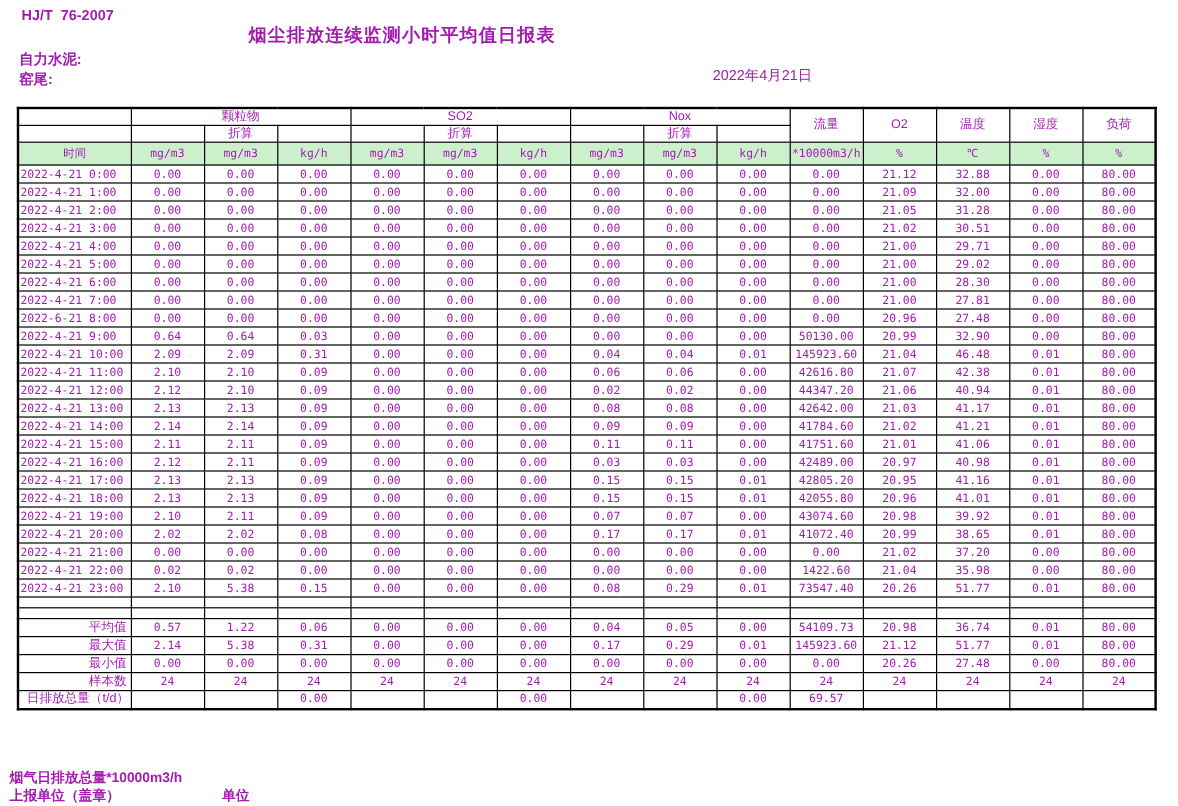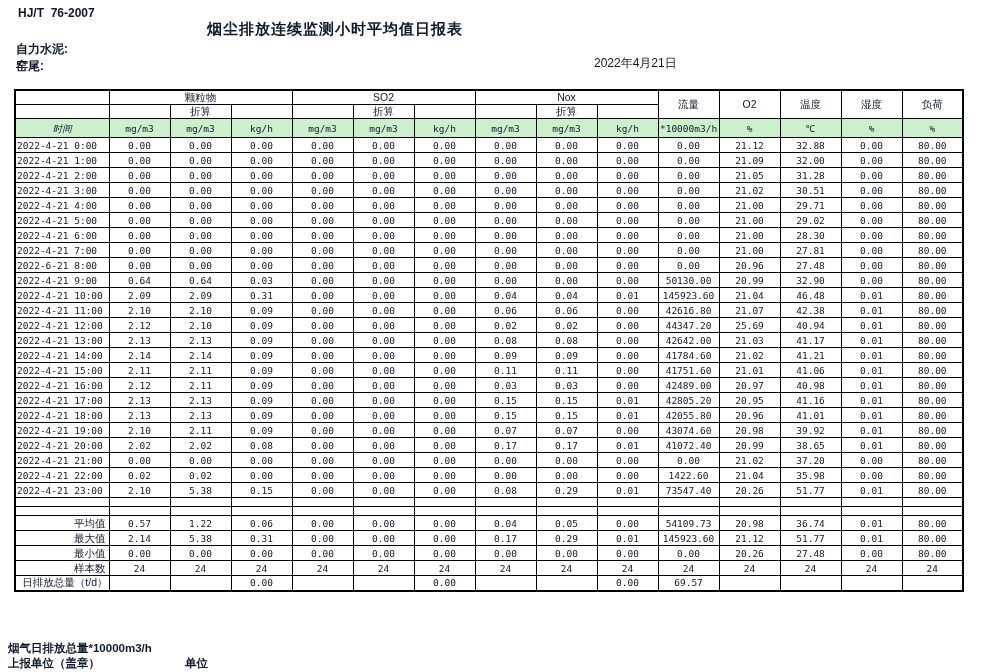--- a/index.html
+++ b/index.html
@@ -3,21 +3,21 @@
 <meta charset="utf-8">
 <style>
   * { box-sizing: border-box; }
   html, body { margin: 0; padding: 0; background: #fff; }
   #page {
     position: relative;
     width: 982px;
     height: 672px;
     background: #fff;
     font-family: "Liberation Sans", sans-serif;
-    color: #0f172a;
+    color: #a21caf;
     overflow: hidden;
   }
   .abs { position: absolute; white-space: pre; }
   #standard   { left: 18px;  top: 6px;  font-size: 12px; font-weight: bold; }
   #title      { left: 207px; top: 20px; font-size: 15px; font-weight: bold; letter-spacing: 1px; }
   #company    { left: 16px;  top: 41px; font-size: 12px; font-weight: bold; }
   #location   { left: 16px;  top: 58px; font-size: 12px; font-weight: bold; text-align: center; }
   #date       { left: 594px; top: 55px; font-size: 12px; }
 
   table#report {
@@ -101,21 +101,21 @@
         <th>折算</th>
         <th></th>
         <th></th>
         <th>折算</th>
         <th></th>
         <th></th>
         <th>折算</th>
         <th></th>
       </tr>
       <tr class="unit-row">
-        <th style="background: rgb(204, 240, 204); font-style: italic;">时间</th>
+        <th style="background: rgb(204, 240, 204);">时间</th>
         <th style="background: rgb(204, 240, 204);">mg/m3</th>
         <th style="background: rgb(204, 240, 204);">mg/m3</th>
         <th style="background: rgb(204, 240, 204);">kg/h</th>
         <th style="background: rgb(204, 240, 204);">mg/m3</th>
         <th style="background: rgb(204, 240, 204);">mg/m3</th>
         <th style="background: rgb(204, 240, 204);">kg/h</th>
         <th style="background: rgb(204, 240, 204);">mg/m3</th>
         <th style="background: rgb(204, 240, 204);">mg/m3</th>
         <th style="background: rgb(204, 240, 204);">kg/h</th>
         <th style="background: rgb(204, 240, 204);">*10000m3/h</th>
@@ -335,21 +335,21 @@
           <td>2.12</td>
           <td>2.10</td>
           <td>0.09</td>
           <td>0.00</td>
           <td>0.00</td>
           <td>0.00</td>
           <td>0.02</td>
           <td>0.02</td>
           <td>0.00</td>
           <td>44347.20</td>
-          <td>25.69</td>
+          <td>21.06</td>
           <td>40.94</td>
           <td>0.01</td>
           <td>80.00</td>
         </tr>
         <tr>
           <td class="time-cell">2022-4-21 13:00</td>
           <td>2.13</td>
           <td>2.13</td>
           <td>0.09</td>
           <td>0.00</td>

